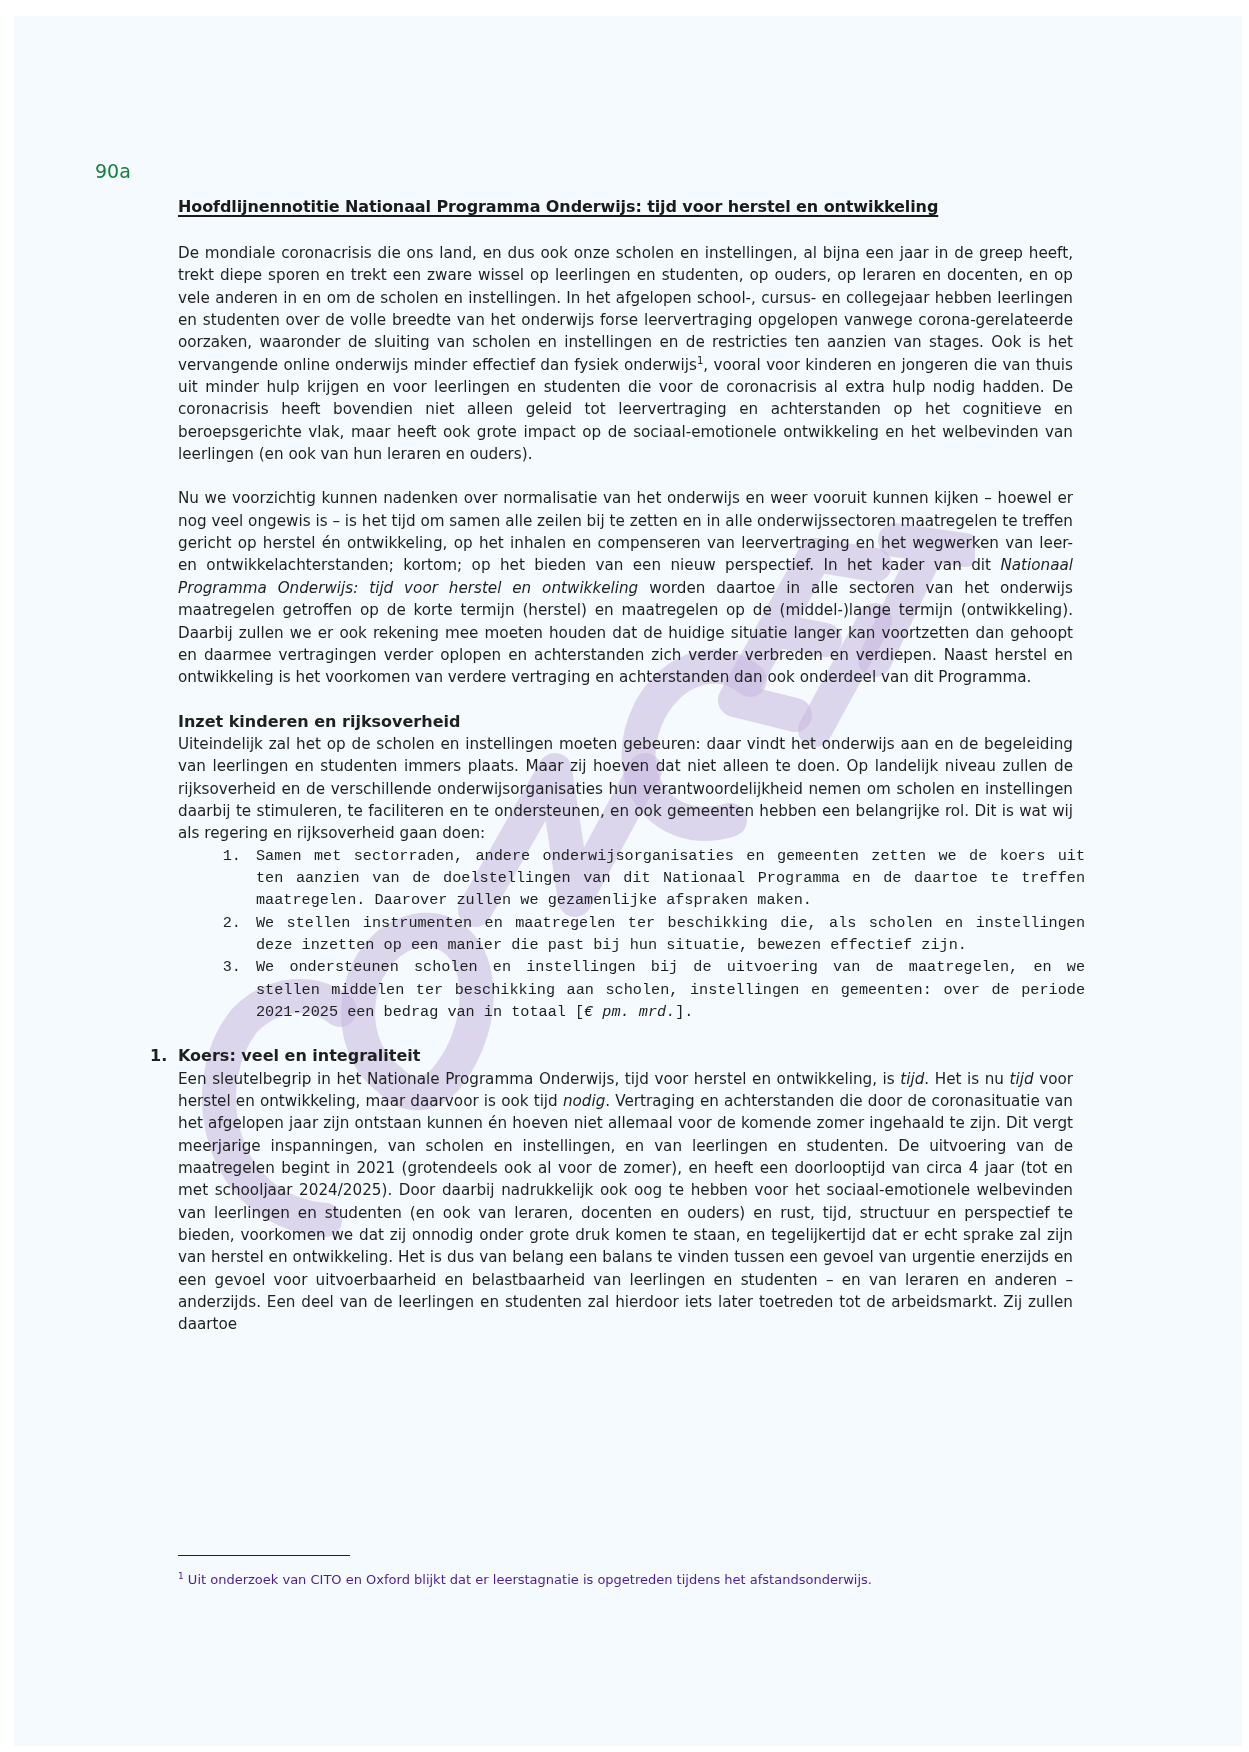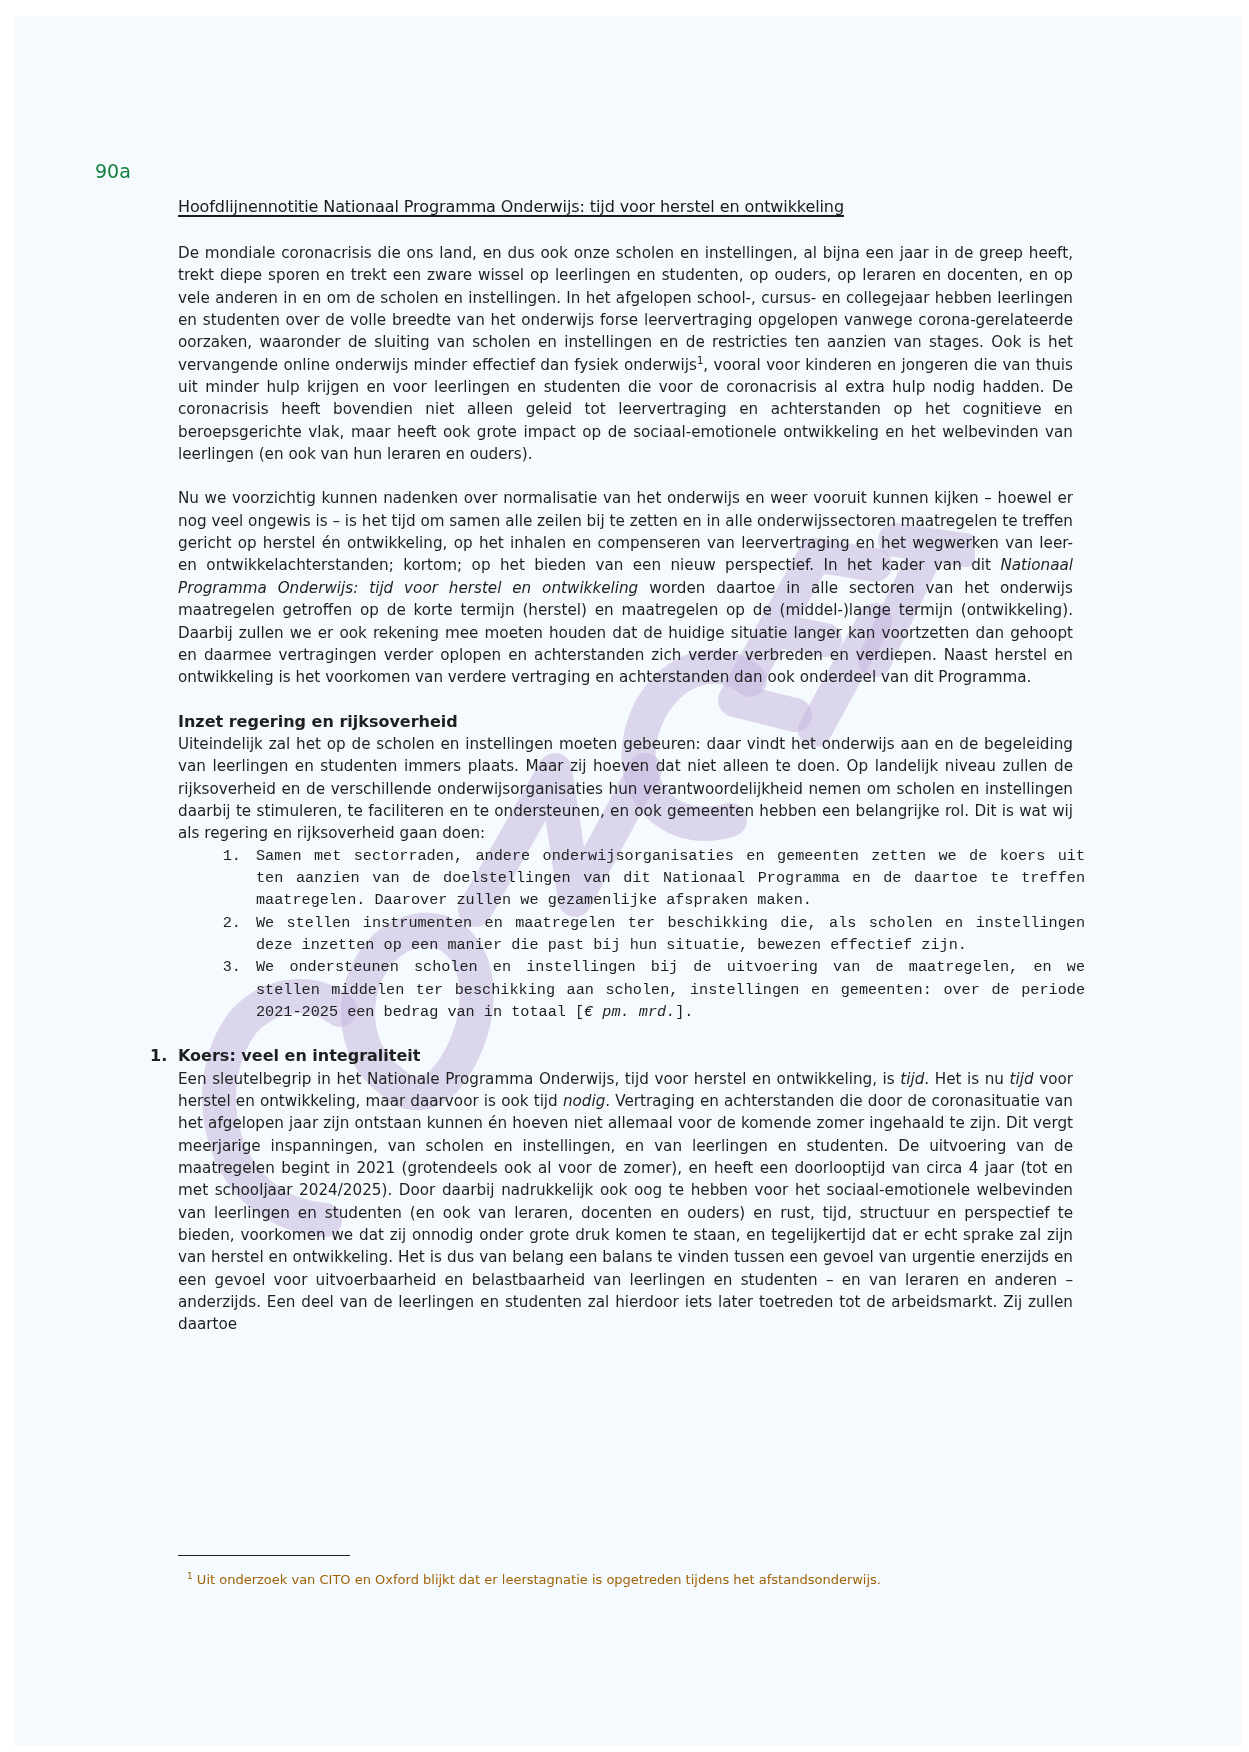--- a/index.html
+++ b/index.html
@@ -16,21 +16,21 @@
     .watermark {
       position: absolute; left: 175px; top: 520px; width: 800px; height: 720px;
       pointer-events: none; z-index: 0;
     }
     .page-number {
       position: absolute; left: 95px; top: 160px;
       font-size: 19px; color: #15803d;
     }
     .title {
       position: absolute; left: 178px; top: 197px;
-      font-size: 16px; font-weight: normal; text-decoration: underline;
+      font-size: 16px; font-weight: bold; text-decoration: underline;
       text-decoration-thickness: 2px; text-underline-offset: 3px;
       color: #1a1a1a; letter-spacing: -0.1px;
     }
     .content {
       position: absolute; left: 178px; top: 242px; width: 907px;
       font-size: 15.2px; line-height: 22.35px; z-index: 1;
     }
     .para { margin: 0 12px 22px 0; text-align: justify; }
     .para.tight { margin-bottom: 0; }
     .sub-heading { font-weight: bold; font-size: 16px; margin: 0; }
@@ -42,21 +42,21 @@
     }
     .section-heading .num { width: 28px; }
     em { font-style: italic; }
     sup { font-size: 10px; line-height: 0; }
     .footnote-rule {
       position: absolute; left: 178px; top: 1555px; width: 172px; height: 0;
       border-top: 1.5px solid #222;
     }
     .footnote {
       position: absolute; left: 178px; top: 1572px;
-      font-size: 13px; color: #a16207; margin-left: 9px;
+      font-size: 13px; color: #4c1d95;
     }
     .footnote sup { font-size: 9px; }
   </style>
 </head>
 <body>
 
 <div class="sheet"></div>
 
 <svg class="watermark" viewBox="0 0 800 720">
   <g fill="none" stroke="#c9b8e0" stroke-opacity="0.55" stroke-width="34" stroke-linecap="round" stroke-linejoin="round">
@@ -79,21 +79,21 @@
 
 <div class="page-number">90a</div>
 
 <div class="title">Hoofdlijnennotitie Nationaal Programma Onderwijs: tijd voor herstel en ontwikkeling</div>
 
 <div class="content">
   <p class="para"><span>De mondiale coronacrisis die ons land, en dus ook onze scholen en instellingen, al bijna een jaar in de greep heeft, trekt diepe sporen en trekt een zware wissel op leerlingen en studenten, op ouders, op leraren en docenten, en op vele anderen in en om de scholen en instellingen. In het afgelopen school-, cursus- en collegejaar hebben leerlingen en studenten over de volle breedte van het onderwijs forse leervertraging opgelopen vanwege corona-gerelateerde oorzaken, waaronder de sluiting van scholen en instellingen en de restricties ten aanzien van stages. Ook is het vervangende online onderwijs minder effectief dan fysiek onderwijs</span><sup>1</sup><span>, vooral voor kinderen en jongeren die van thuis uit minder hulp krijgen en voor leerlingen en studenten die voor de coronacrisis al extra hulp nodig hadden. De coronacrisis heeft bovendien niet alleen geleid tot leervertraging en achterstanden op het cognitieve en beroepsgerichte vlak, maar heeft ook grote impact op de sociaal-emotionele ontwikkeling en het welbevinden van leerlingen (en ook van hun leraren en ouders).</span></p>
 
   <p class="para"><span>Nu we voorzichtig kunnen nadenken over normalisatie van het onderwijs en weer vooruit kunnen kijken – hoewel er nog veel ongewis is – is het tijd om samen alle zeilen bij te zetten en in alle onderwijssectoren maatregelen te treffen gericht op herstel én ontwikkeling, op het inhalen en compenseren van leervertraging en het wegwerken van leer- en ontwikkelachterstanden; kortom; op het bieden van een nieuw perspectief. In het kader van dit </span><em>Nationaal Programma Onderwijs: tijd voor herstel en ontwikkeling</em><span> worden daartoe in alle sectoren van het onderwijs maatregelen getroffen op de korte termijn (herstel) en maatregelen op de (middel-)lange termijn (ontwikkeling). Daarbij zullen we er ook rekening mee moeten houden dat de huidige situatie langer kan voortzetten dan gehoopt en daarmee vertragingen verder oplopen en achterstanden zich verder verbreden en verdiepen. Naast herstel en ontwikkeling is het voorkomen van verdere vertraging en achterstanden dan ook onderdeel van dit Programma.</span></p>
 
-  <p class="sub-heading">Inzet regering en rijksoverheid</p>
+  <p class="sub-heading">Inzet kinderen en rijksoverheid</p>
   <p class="para tight">Uiteindelijk zal het op de scholen en instellingen moeten gebeuren: daar vindt het onderwijs aan en de begeleiding van leerlingen en studenten immers plaats. Maar zij hoeven dat niet alleen te doen. Op landelijk niveau zullen de rijksoverheid en de verschillende onderwijsorganisaties hun verantwoordelijkheid nemen om scholen en instellingen daarbij te stimuleren, te faciliteren en te ondersteunen, en ook gemeenten hebben een belangrijke rol. Dit is wat wij als regering en rijksoverheid gaan doen:</p>
   <ol class="steps">
     <li>Samen met sectorraden, andere onderwijsorganisaties en gemeenten zetten we de koers uit ten aanzien van de doelstellingen van dit Nationaal Programma en de daartoe te treffen maatregelen. Daarover zullen we gezamenlijke afspraken maken.</li>
     <li>We stellen instrumenten en maatregelen ter beschikking die, als scholen en instellingen deze inzetten op een manier die past bij hun situatie, bewezen effectief zijn.</li>
     <li><span>We ondersteunen scholen en instellingen bij de uitvoering van de maatregelen, en we stellen middelen ter beschikking aan scholen, instellingen en gemeenten: over de periode 2021-2025 een bedrag van in totaal [</span><em>€ pm. mrd.</em><span>].</span></li>
   </ol>
 
   <div class="section-heading">
     <span class="num">1.</span>
     <span>Koers: veel en integraliteit</span>

